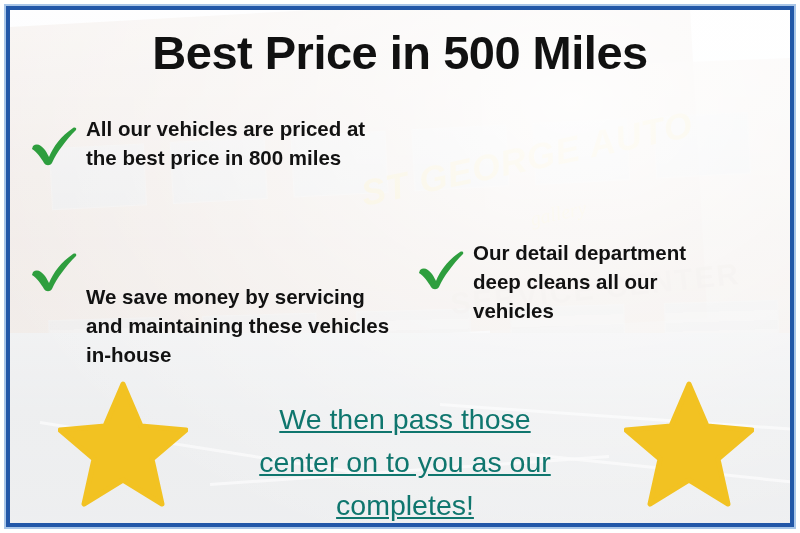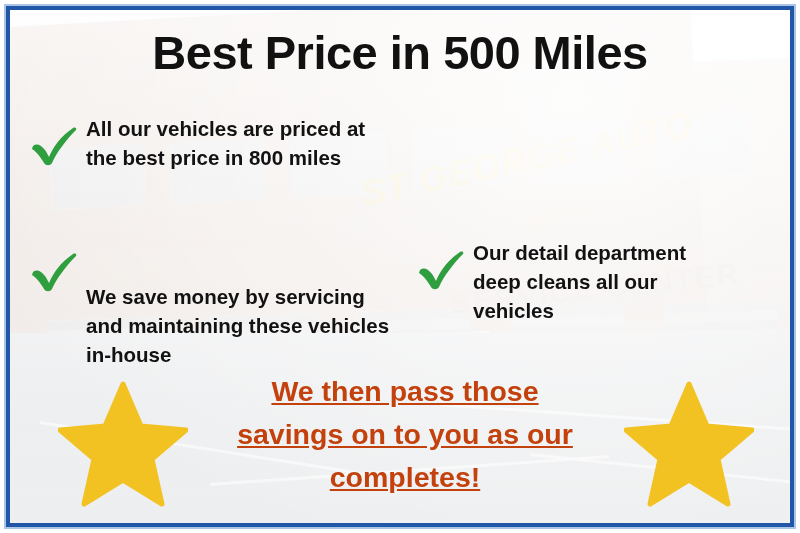--- a/index.html
+++ b/index.html
@@ -238,28 +238,28 @@
   #bullet-3 { left: 405px; top: 228px; width: 375px; }
 
   #bullet-0 .bullet-text { width: 300px; }
   #bullet-1 .bullet-text { width: 305px; }
   #bullet-2 .bullet-text { width: 310px; margin-top: 42px; }
   #bullet-3 .bullet-text { width: 260px; }
 
   .tagline {
     position: absolute;
     left: 190px;
-    top: 360px;
+    top: 388px;
     width: 410px;
     text-align: center;
     font-family: "Liberation Sans", sans-serif;
-    font-weight: bold;
+    font-weight: normal;
     font-size: 28.5px;
     line-height: 1.5;
-    color: #c2410c;
+    color: #0f766e;
   }
   .tagline span {
     text-decoration: underline;
     text-underline-offset: 2px;
   }
 
   .star {
     position: absolute;
   }
   .star svg { display: block; }
@@ -353,21 +353,21 @@
     </div>
 
     <div class="star" id="star-right">
       <svg width="130" height="128" viewBox="0 0 130 128" xmlns="http://www.w3.org/2000/svg">
         <path d="M65 4 L83 46 L128 50 L94 79 L104 124 L65 100 L26 124 L36 79 L2 50 L47 46 Z" fill="#f2c222" stroke="#f2c222" stroke-width="5" stroke-linejoin="round"></path>
       </svg>
     </div>
 
     <div class="tagline">
       <span>We then pass those</span><br>
-      <span>savings on to you as our</span><br>
+      <span>center on to you as our</span><br>
       <span>completes!</span>
     </div>
   </div>
 
   <div class="frame-white"></div>
   <div class="frame-light"></div>
   <div class="frame-blue"></div>
 </div>
 
 </body></html>

